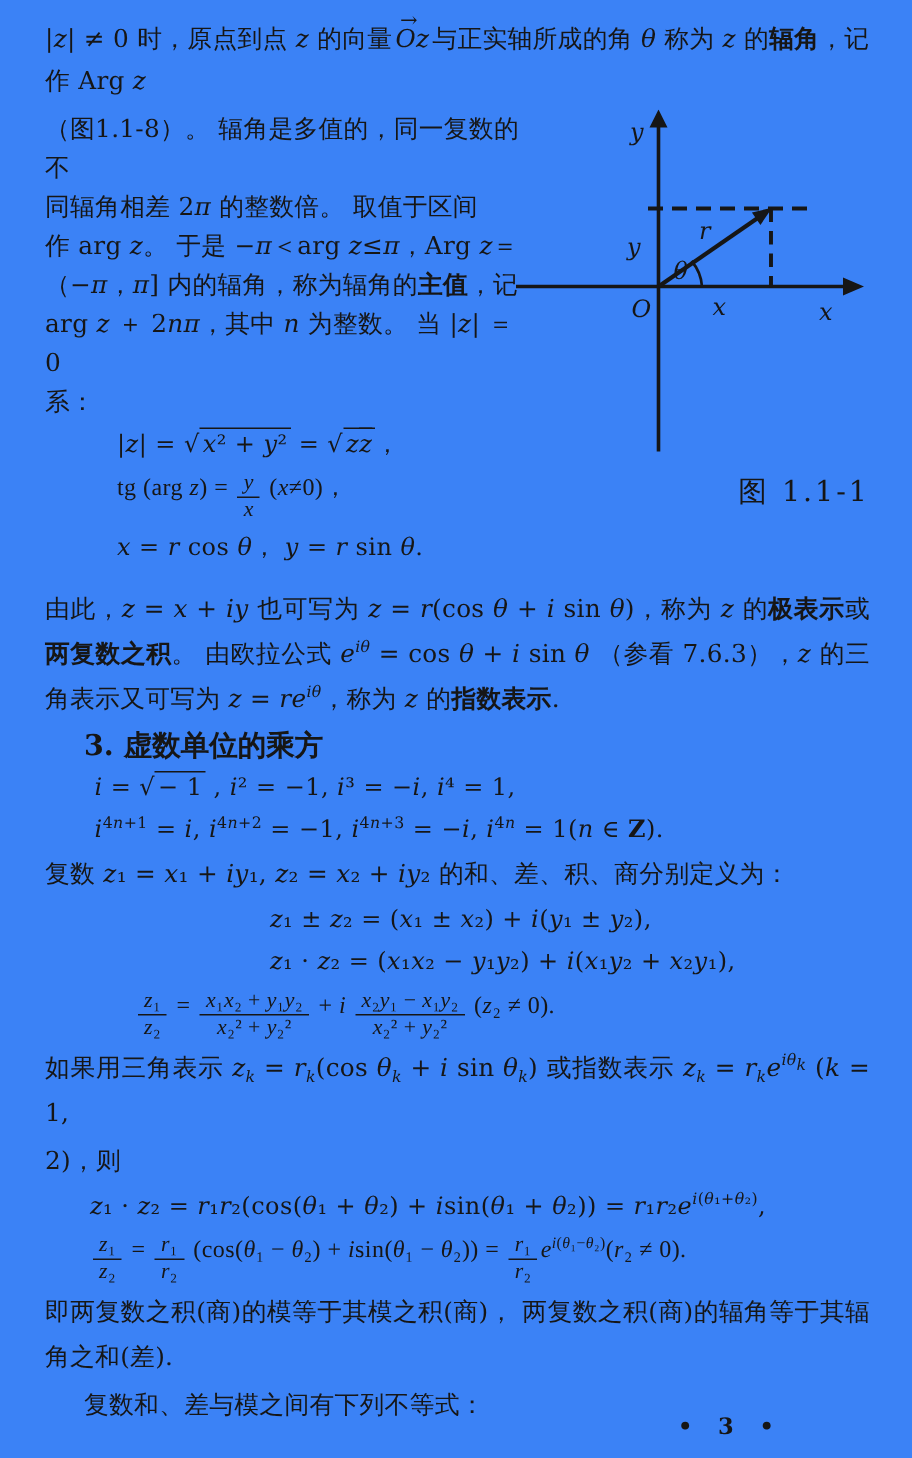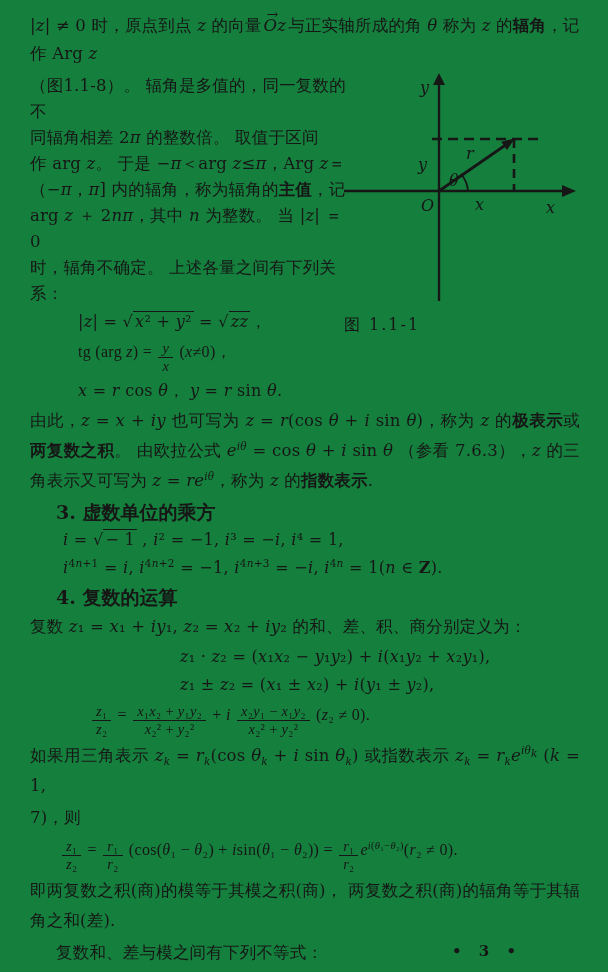--- a/index.html
+++ b/index.html
@@ -1,19 +1,19 @@
 <!DOCTYPE html>
 <html><head>
 <meta charset="utf-8">
 <style>
   html,body{margin:0;padding:0;background:#888;}
   .page{
     position:relative;
     width:608px;height:972px;
-    background:#15803d;
+    background:#3b82f6;
     color:#161616;
     font-family:"DejaVu Serif","Liberation Serif",serif;
     overflow:hidden;
     margin:0 auto;
     box-sizing:border-box;
     padding:12px 28px 0 30px;
   }
   .line1{font-size:16.5px;line-height:28px;letter-spacing:.2px;}
   .colwrap{position:relative;margin-top:5px;min-height:316px;}
   .leftcol{width:324px;font-size:16.5px;line-height:26px;letter-spacing:.2px;}
@@ -27,21 +27,21 @@
   .frac{display:inline-block;vertical-align:-0.95em;text-align:center;margin:0 2px;line-height:1.05;font-size:14.5px;}
   .frac .nu{display:block;padding:0 4px 1px;border-bottom:1.4px solid #161616;}
   .frac .de{display:block;padding:1px 4px 0;}
   .sqrt{white-space:nowrap;}
   .sqrt .rad{border-top:1.4px solid #161616;padding:0 2px;}
   .ovl{text-decoration:overline;}
   .vec{position:relative;display:inline-block;margin:0 2px;}
   .vec .arr{position:absolute;left:3px;top:-0.85em;font-size:0.85em;font-style:normal;}
   .fig{position:absolute;top:0;right:0;width:236px;margin:0;}
   .fig svg{display:block;}
-  .figcap{font-size:16px;text-align:left;margin-top:2px;letter-spacing:2px;}
+  .figcap{font-size:19px;text-align:right;margin-top:2px;letter-spacing:2px;}
   .para{font-size:16.5px;line-height:30px;text-align:justify;letter-spacing:.2px;margin-top:2px;}
   .heading{font-size:19px;line-height:26px;font-weight:700;padding-left:26px;margin-top:3px;}
   .indent2{text-indent:26px;}
   .eqline{margin-top:2px;}
   .pl150{padding-left:150px;} .pl60{padding-left:60px;} .pl33{padding-left:33px;}
   .pl30{padding-left:30px;}
   .pagenum{position:absolute;right:86px;bottom:12px;font-size:15px;font-weight:700;letter-spacing:6px;}
   svg text{font-family:"DejaVu Serif","Liberation Serif",serif;font-size:16px;fill:#161616;}
   svg text.it{font-style:italic;}
 </style>
@@ -52,21 +52,20 @@
 
   <div class="line1">|<i>z</i>| ≠ 0 时，原点到点 <i>z</i> 的向量<span class="vec"><span class="arr">→</span><i>Oz</i></span>与正实轴所成的角 <i>θ</i> 称为 <i>z</i> 的<b>辐角</b>，记作 Arg <i>z</i></div>
 
   <div class="colwrap">
     <div class="leftcol">
       <div>（图1.1-8）。 辐角是多值的，同一复数的不</div>
       <div>同辐角相差 2<i>π</i> 的整数倍。 取值于区间</div>
       <div>作 arg <i>z</i>。 于是 −<i>π</i>＜arg <i>z</i>≤<i>π</i>，Arg <i>z</i>＝</div>
       <div>（−<i>π</i>，<i>π</i>] 内的辐角，称为辐角的<b>主值</b>，记</div>
       <div>arg <i>z</i> ＋ 2<i>nπ</i>，其中 <i>n</i> 为整数。 当 |<i>z</i>| ＝ 0</div>
-      <div>时，辐角不确定。 上述各量之间有下列关</div>
       <div>系：</div>
       <div class="eq">|<i>z</i>| = <span class="sqrt">√<span class="rad"><i>x</i>² + <i>y</i>²</span></span> = <span class="sqrt">√<span class="rad"><i>z</i><span class="ovl"><i>z</i></span></span></span>，</div>
       <div class="eq tall">tg (arg <i>z</i>) = <span class="frac"><span class="nu"><i>y</i></span><span class="de"><i>x</i></span></span> (<i>x</i>≠0)，</div>
       <div class="eq"><i>x</i> = <i>r</i> cos <i>θ</i>， <i>y</i> = <i>r</i> sin <i>θ</i>.</div>
     </div>
 
     <figure class="fig">
       <svg width="236" height="240" viewBox="0 0 236 240">
 
         <line x1="0" y1="118" x2="220" y2="118" stroke="#161616" stroke-width="2.4"></line>
@@ -95,25 +94,25 @@
       <figcaption class="figcap">图  1.1-1</figcaption>
     </figure>
   </div>
 
   <div class="para">由此，<i>z</i> = <i>x</i> + <i>iy</i> 也可写为 <i>z</i> = <i>r</i>(cos <i>θ</i> + <i>i</i> sin <i>θ</i>)，称为 <i>z</i> 的<b>极表示</b>或<b>两复数之积</b>。 由欧拉公式 <i>e</i><sup><i>iθ</i></sup> = cos <i>θ</i> + <i>i</i> sin <i>θ</i> （参看 7.6.3），<i>z</i> 的三角表示又可写为 <i>z</i> = <i>re</i><sup><i>iθ</i></sup>，称为 <i>z</i> 的<b>指数表示</b>.</div>
 
   <div class="heading">3. 虚数单位的乘方</div>
   <div class="eq eqline pl33"><i>i</i> = <span class="sqrt">√<span class="rad">− 1</span></span> , <i>i</i>² = −1, <i>i</i>³ = −<i>i</i>, <i>i</i>⁴ = 1,</div>
   <div class="eq eqline pl33"><i>i</i><sup>4<i>n</i>+1</sup> = <i>i</i>, <i>i</i><sup>4<i>n</i>+2</sup> = −1, <i>i</i><sup>4<i>n</i>+3</sup> = −<i>i</i>, <i>i</i><sup>4<i>n</i></sup> = 1(<i>n</i> ∈ <b>Z</b>).</div>
 
-  <div class="heading">4. 复数的运算</div>
   <div class="para">复数 <i>z</i>₁ = <i>x</i>₁ + <i>iy</i>₁, <i>z</i>₂ = <i>x</i>₂ + <i>iy</i>₂ 的和、差、积、商分别定义为：</div>
+  <div class="eq eqline pl150"><i>z</i>₁ ± <i>z</i>₂ = (<i>x</i>₁ ± <i>x</i>₂) + <i>i</i>(<i>y</i>₁ ± <i>y</i>₂),</div>
   <div class="eq eqline pl150"><i>z</i>₁ · <i>z</i>₂ = (<i>x</i>₁<i>x</i>₂ − <i>y</i>₁<i>y</i>₂) + <i>i</i>(<i>x</i>₁<i>y</i>₂ + <i>x</i>₂<i>y</i>₁),</div>
-  <div class="eq eqline pl150"><i>z</i>₁ ± <i>z</i>₂ = (<i>x</i>₁ ± <i>x</i>₂) + <i>i</i>(<i>y</i>₁ ± <i>y</i>₂),</div>
   <div class="eq eqline tall pl60"><span class="frac"><span class="nu"><i>z</i>₁</span><span class="de"><i>z</i>₂</span></span> = <span class="frac"><span class="nu"><i>x</i>₁<i>x</i>₂ + <i>y</i>₁<i>y</i>₂</span><span class="de"><i>x</i>₂² + <i>y</i>₂²</span></span> + <i>i</i> <span class="frac"><span class="nu"><i>x</i>₂<i>y</i>₁ − <i>x</i>₁<i>y</i>₂</span><span class="de"><i>x</i>₂² + <i>y</i>₂²</span></span> (<i>z</i>₂ ≠ 0).</div>
   <div class="para">如果用三角表示 <i>z</i><sub><i>k</i></sub> = <i>r</i><sub><i>k</i></sub>(cos <i>θ</i><sub><i>k</i></sub> + <i>i</i> sin <i>θ</i><sub><i>k</i></sub>) 或指数表示 <i>z</i><sub><i>k</i></sub> = <i>r</i><sub><i>k</i></sub><i>e</i><sup><i>iθ</i><sub><i>k</i></sub></sup> (<i>k</i> = 1,</div>
-  <div class="para">7)，则</div>
+  <div class="para">2)，则</div>
+  <div class="eq eqline pl30"><i>z</i>₁ · <i>z</i>₂ = <i>r</i>₁<i>r</i>₂(cos(<i>θ</i>₁ + <i>θ</i>₂) + <i>i</i>sin(<i>θ</i>₁ + <i>θ</i>₂)) = <i>r</i>₁<i>r</i>₂<i>e</i><sup><i>i</i>(<i>θ</i>₁+<i>θ</i>₂)</sup>,</div>
   <div class="eq eqline tall pl30"><span class="frac"><span class="nu"><i>z</i>₁</span><span class="de"><i>z</i>₂</span></span> = <span class="frac"><span class="nu"><i>r</i>₁</span><span class="de"><i>r</i>₂</span></span> (cos(<i>θ</i>₁ − <i>θ</i>₂) + <i>i</i>sin(<i>θ</i>₁ − <i>θ</i>₂)) = <span class="frac"><span class="nu"><i>r</i>₁</span><span class="de"><i>r</i>₂</span></span><i>e</i><sup><i>i</i>(<i>θ</i>₁−<i>θ</i>₂)</sup>(<i>r</i>₂ ≠ 0).</div>
   <div class="para">即两复数之积(商)的模等于其模之积(商)， 两复数之积(商)的辐角等于其辐角之和(差).</div>
   <div class="para indent2">复数和、差与模之间有下列不等式：</div>
 
   <div class="pagenum">• 3 •</div>
 </div>
 
 </body></html>

